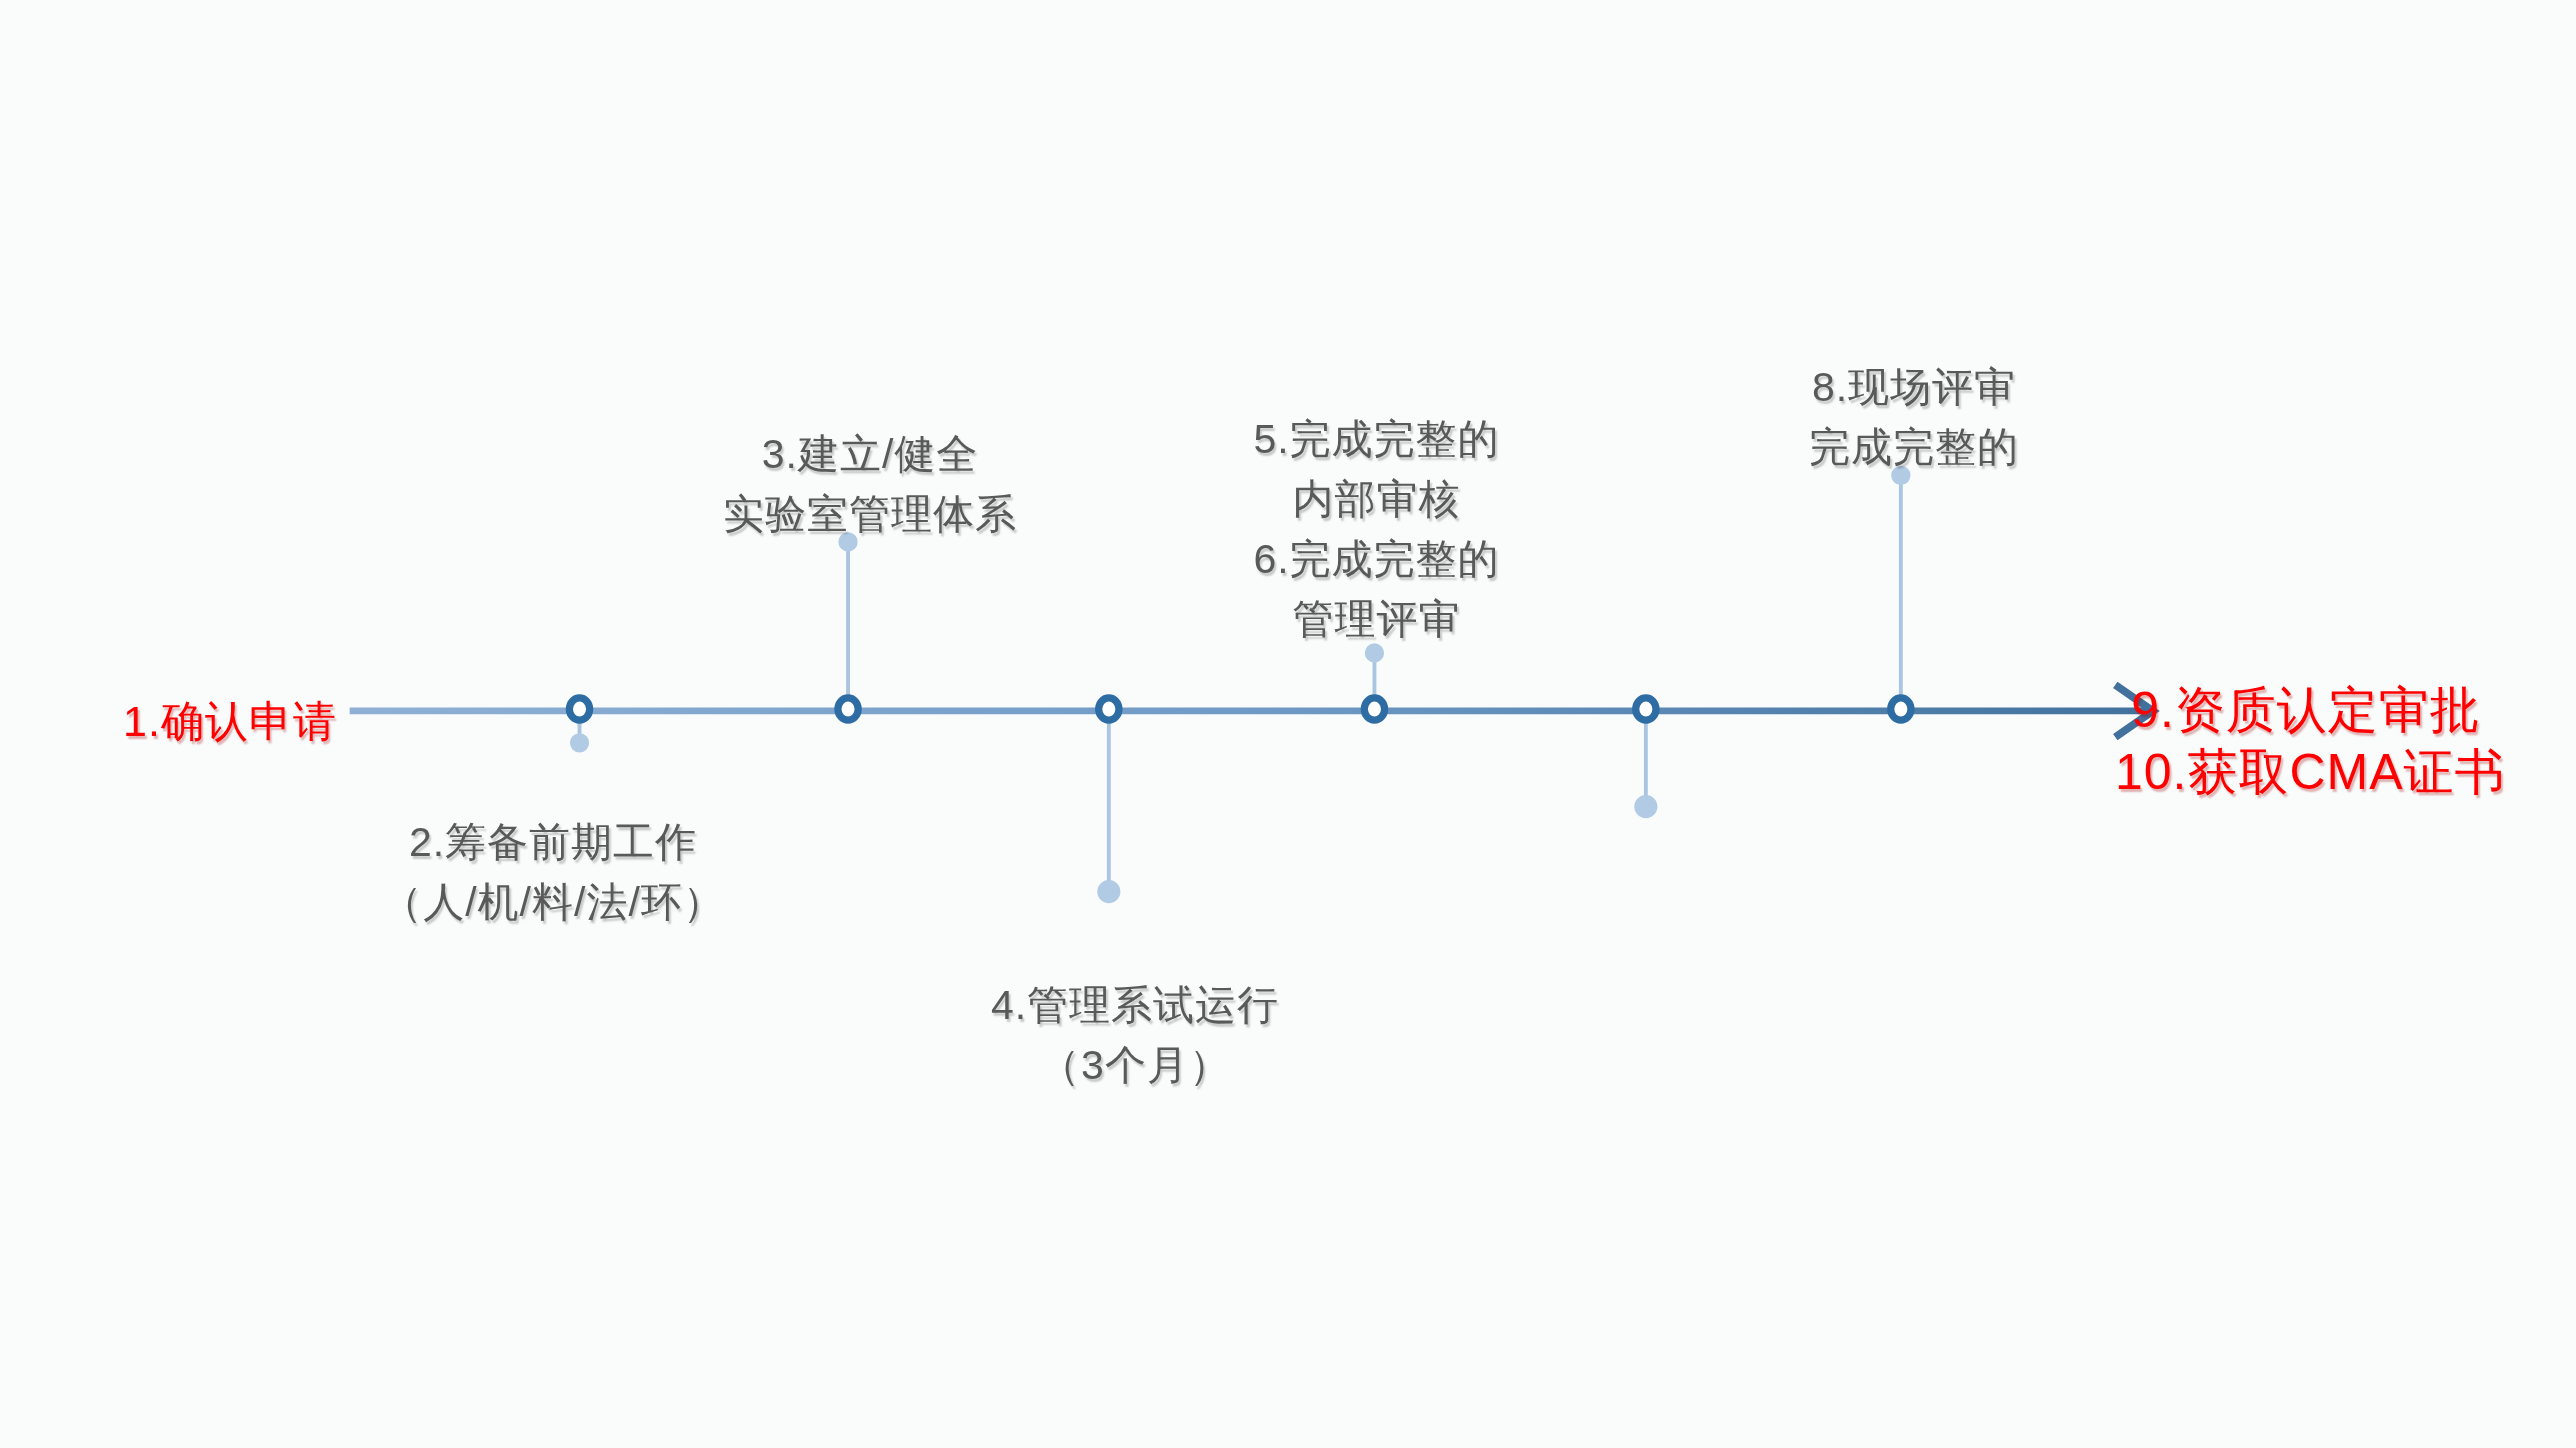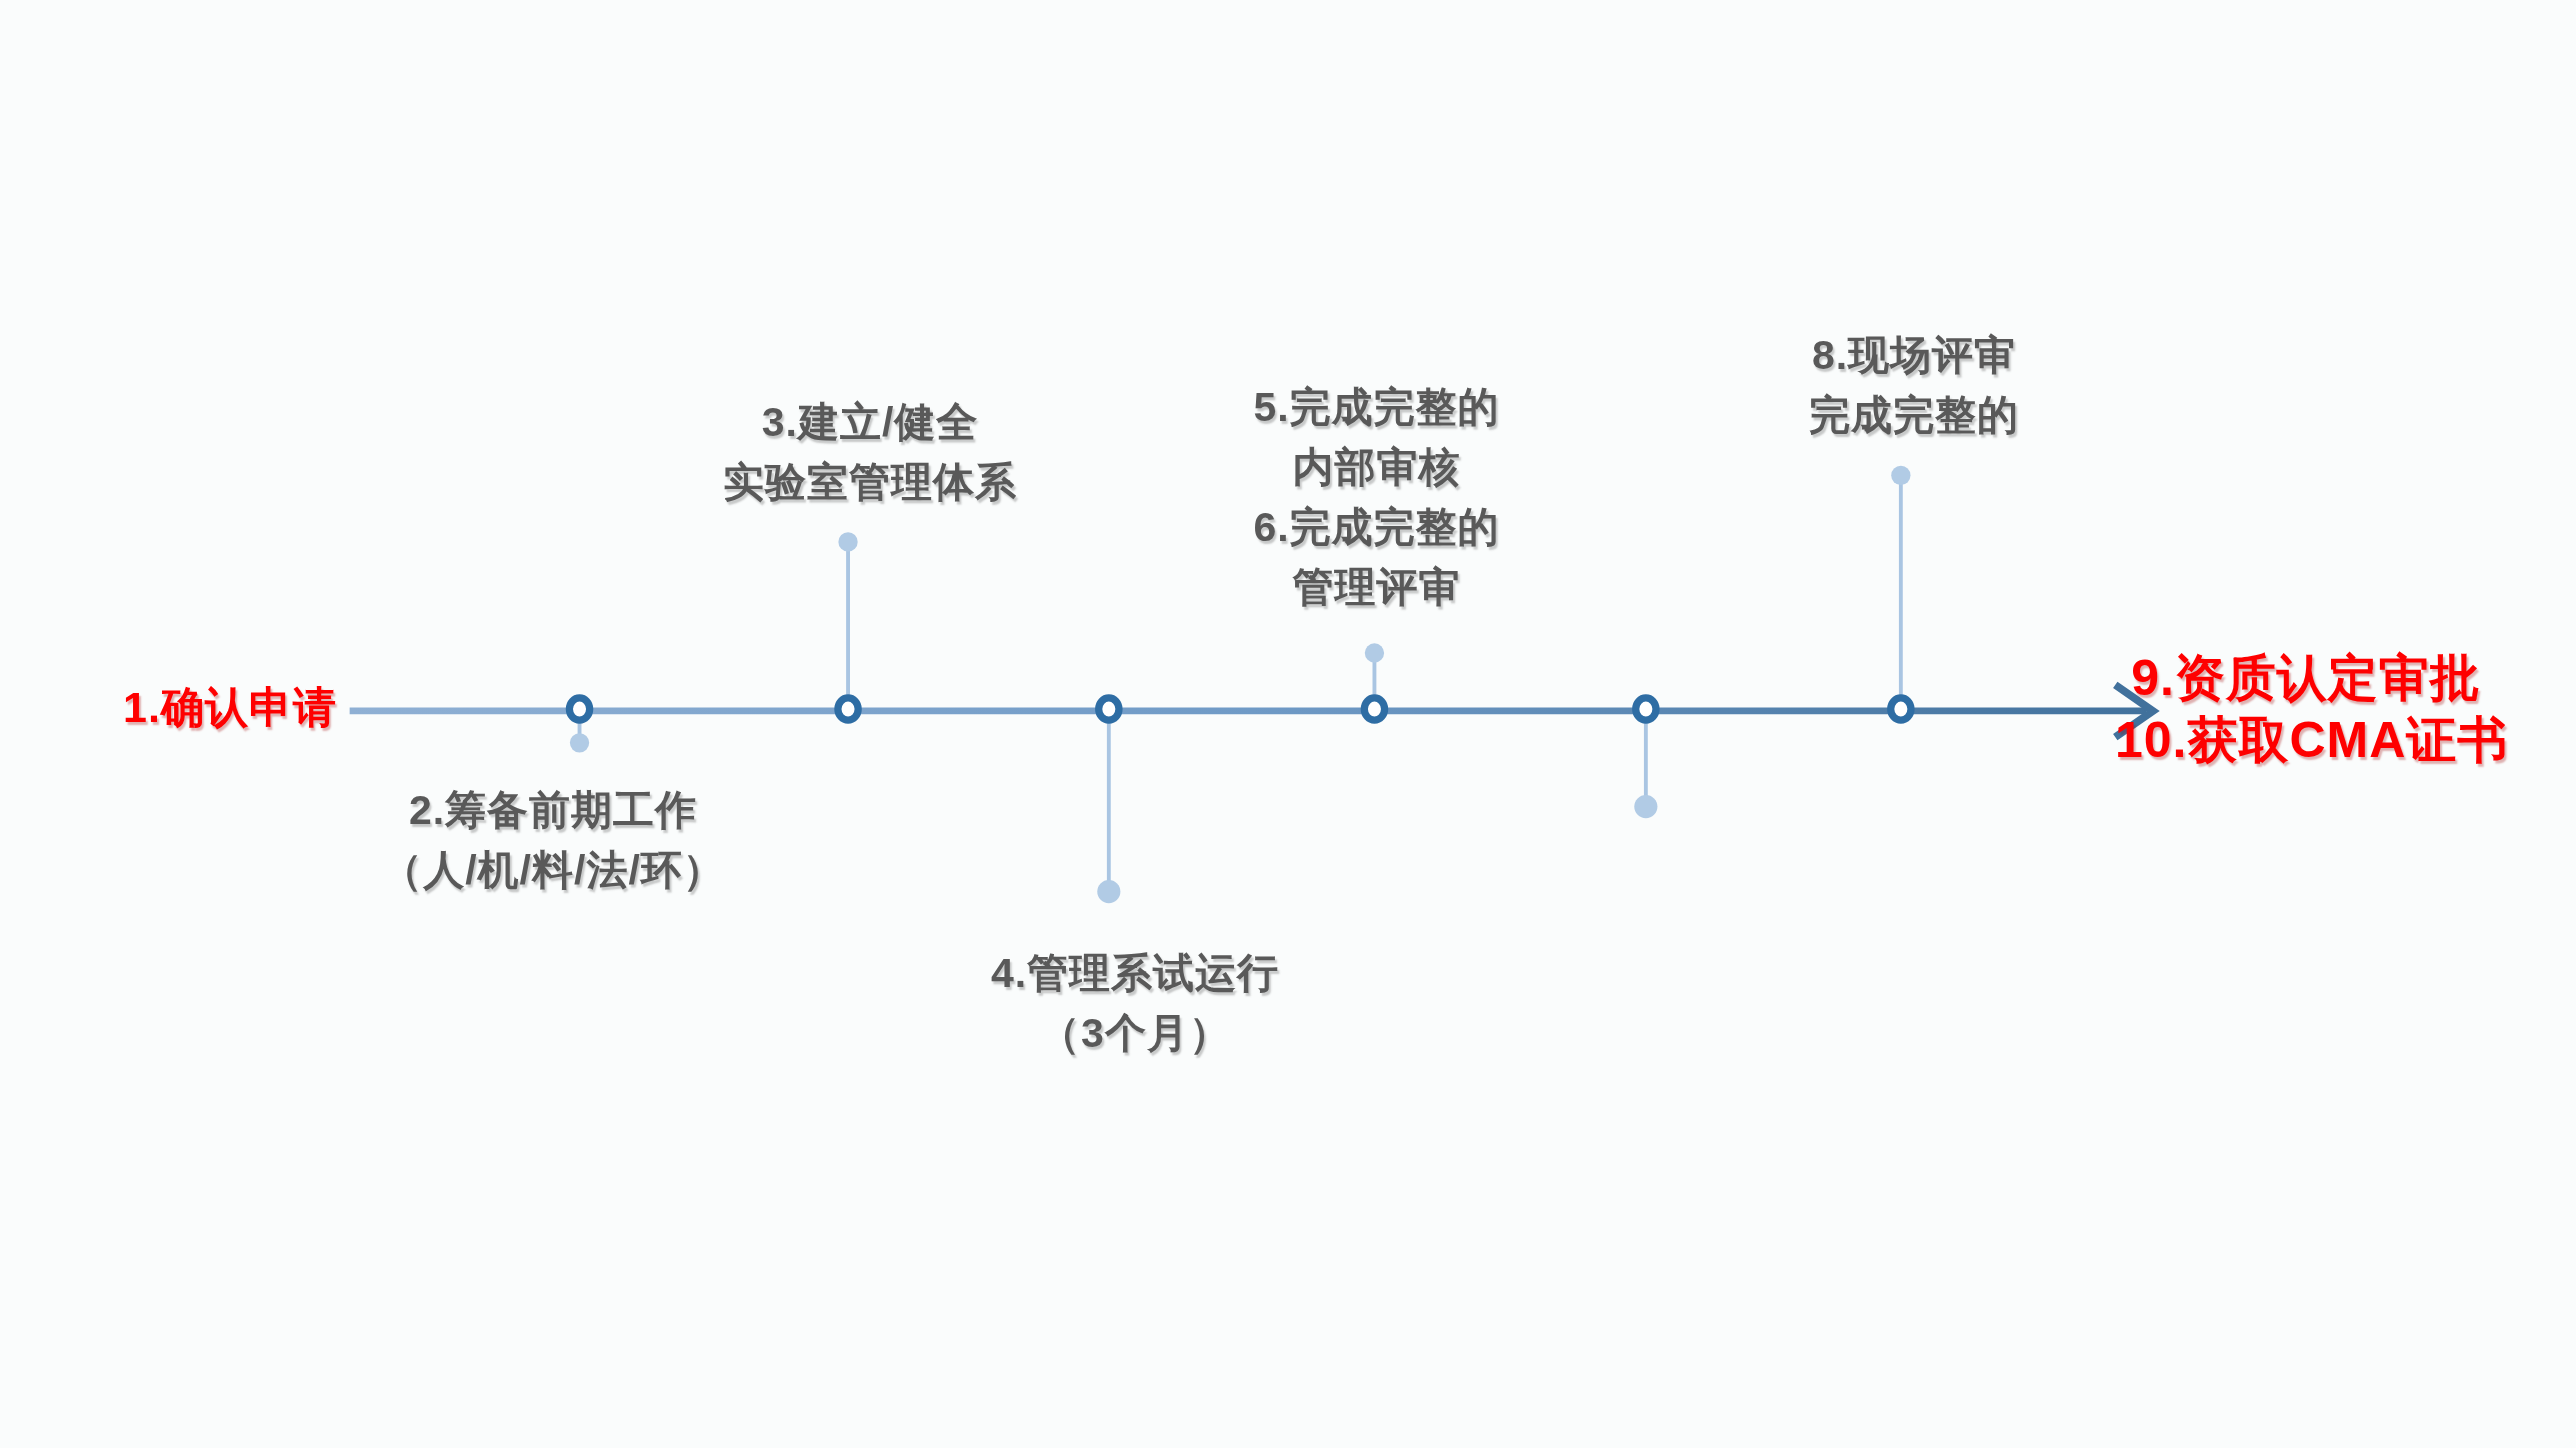--- a/index.html
+++ b/index.html
@@ -16,27 +16,28 @@
     overflow: hidden;
   }
   .diagram-svg {
     position: absolute;
     left: 0; top: 0;
     width: 2576px; height: 1449px;
   }
   .label {
     position: absolute;
     text-align: center;
-    font-weight: bold;
+    font-weight: normal;
     color: #595959;
     font-size: 41px;
     line-height: 60px;
     letter-spacing: 1px;
     text-shadow: 1.9px 2.9px 1.9px rgba(80,80,80,0.30);
     white-space: nowrap;
+    margin-top: 32px;
   }
   .label.red {
     color: #fe0000;
     font-size: 43px;
     line-height: 63px;
     text-shadow: 1.9px 2.9px 1.9px rgba(160,0,0,0.30);
   }
 </style>
 </head>
 <body>
@@ -79,21 +80,21 @@
     <g>
       <ellipse cx="600" cy="734" rx="10.5" ry="11.5" stroke-width="7.5" stroke="#2e6da4" fill="#ffffff"></ellipse>
       <ellipse cx="878" cy="734" rx="10.5" ry="11.5" stroke-width="7.5" stroke="#2e6da4" fill="#ffffff"></ellipse>
       <ellipse cx="1148" cy="734" rx="10.5" ry="11.5" stroke-width="7.5" stroke="#2e6da4" fill="#ffffff"></ellipse>
       <ellipse cx="1423" cy="734" rx="10.5" ry="11.5" stroke-width="7.5" stroke="#2e6da4" fill="#ffffff"></ellipse>
       <ellipse cx="1704" cy="734" rx="10.5" ry="11.5" stroke-width="7.5" stroke="#2e6da4" fill="#ffffff"></ellipse>
       <ellipse cx="1968" cy="734" rx="10.5" ry="11.5" stroke-width="7.5" stroke="#2e6da4" fill="#ffffff"></ellipse>
     </g>
   </svg>
 
-  <div class="label red" style="left:37px;  top:676px; width:386px;">
+  <div class="label red" style="left:37px;  top:658px; width:386px;">
     <div>1.确认申请</div>
   </div>
 
   <div class="label" style="left:350px; top:780px; width:406px;">
     <div>2.筹备前期工作</div>
     <div>（人/机/料/法/环）</div>
   </div>
 
   <div class="label" style="left:667px; top:392px; width:406px;">
     <div>3.建立/健全</div>

